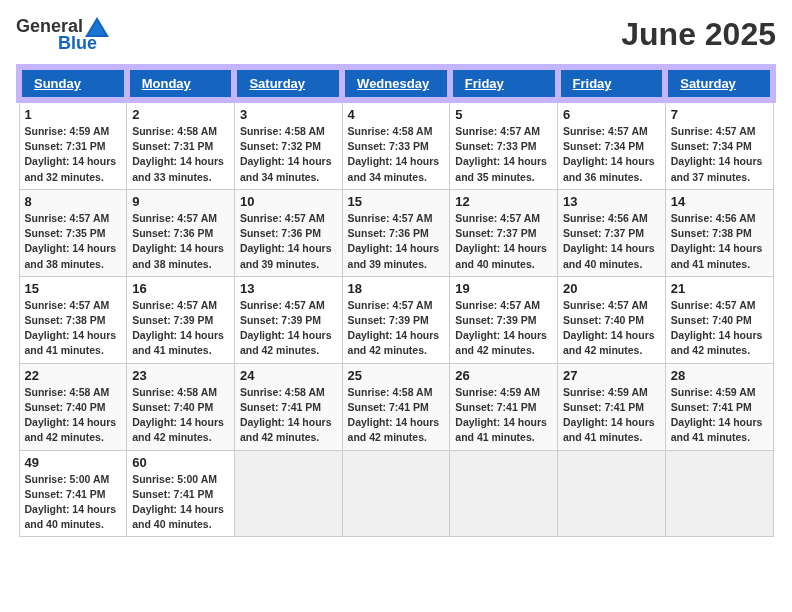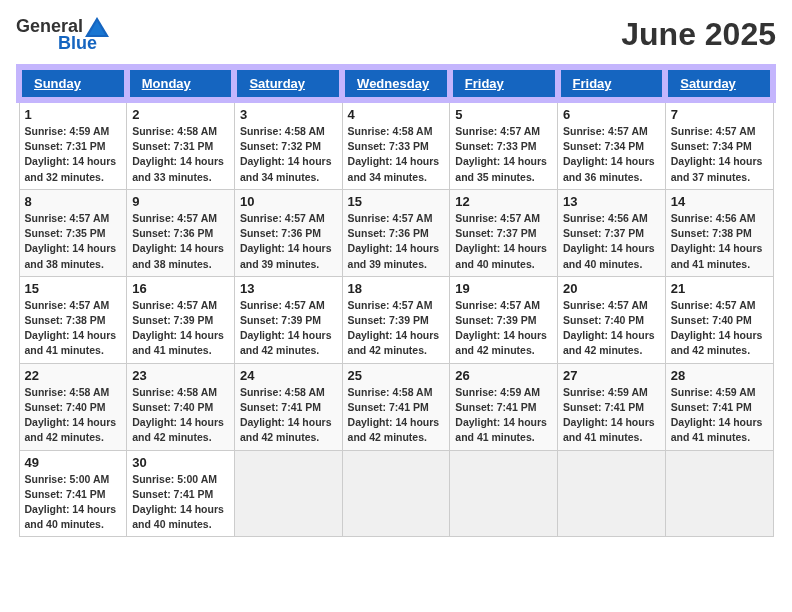--- a/index.html
+++ b/index.html
@@ -330,21 +330,21 @@
       </tr>
       <tr>
         <td>
           <span class="day-num">49</span>
           <div class="day-info" style="white-space: pre-line;">Sunrise: 5:00 AM
 Sunset: 7:41 PM
 Daylight: 14 hours
 and 40 minutes.</div>
         </td>
         <td>
-          <span class="day-num">30</span>
+          <span class="day-num">60</span>
           <div class="day-info" style="white-space: pre-line;">Sunrise: 5:00 AM
 Sunset: 7:41 PM
 Daylight: 14 hours
 and 40 minutes.</div>
         </td>
         <td class="empty-cell"></td>
         <td class="empty-cell"></td>
         <td class="empty-cell"></td>
         <td class="empty-cell"></td>
         <td class="empty-cell"></td>

